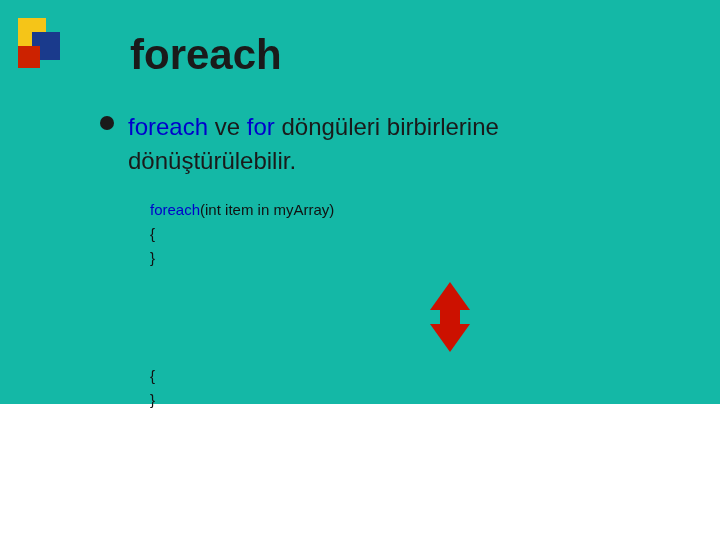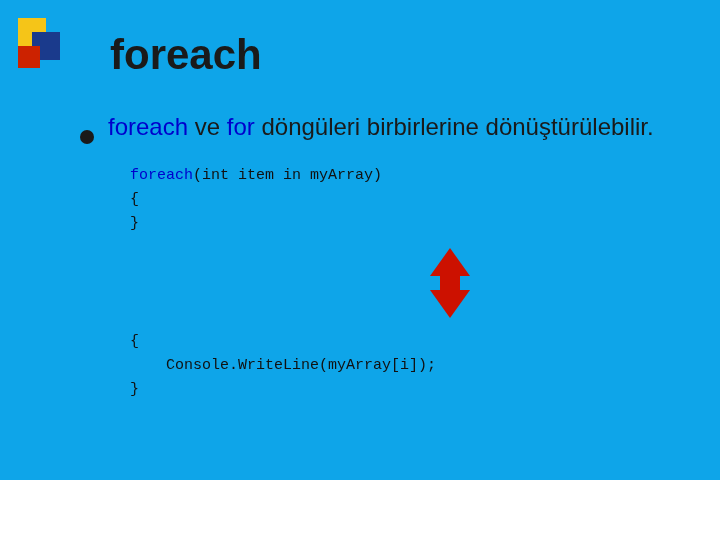--- a/index.html
+++ b/index.html
@@ -11,24 +11,24 @@
     body {
       width: 720px;
       height: 540px;
       background: #ffffff;
       font-family: Arial, sans-serif;
       overflow: hidden;
     }
 
     .slide-container {
       width: 720px;
-      height: 480px;
-      background: #0ea5e9;
+      height: 404px;
+      background: #14b8a6;
       position: relative;
-      padding: 30px 40px;
+      padding: 30px 60px;
     }
 
     
     .deco-squares {
       position: absolute;
       top: 18px;
       left: 18px;
       width: 50px;
       height: 60px;
     }
@@ -72,21 +72,21 @@
     }
 
     
     .bullet-area {
       margin-left: 40px;
       margin-bottom: 20px;
     }
 
     .bullet-row {
       display: flex;
-      align-items: flex-end;
+      align-items: flex-start;
       margin-bottom: 2px;
     }
 
     .bullet-dot {
       width: 14px;
       height: 14px;
       background: #1a1a1a;
       border-radius: 50%;
       margin-top: 6px;
       margin-right: 14px;
@@ -104,21 +104,21 @@
       font-weight: normal;
     }
 
     
     .code-area {
       margin-left: 90px;
       margin-top: 10px;
     }
 
     .code-block {
-      font-family: Liberation Mono, monospace;
+      font-family: Liberation Sans, sans-serif;
       font-size: 15px;
       color: #111111;
       line-height: 1.6;
       background: transparent;
     }
 
     .code-block .kw {
       color: #0000cc;
     }
 
@@ -172,19 +172,18 @@
         <polygon points="30,0 10,28 50,28" fill="#cc1100"></polygon>
 
         <polygon points="30,70 10,42 50,42" fill="#cc1100"></polygon>
 
         <rect x="20" y="26" width="20" height="18" fill="#cc1100"></rect>
       </svg>
     </div>
 
     <div class="code-block">
       <div>{</div>
-      <div>&nbsp;&nbsp;&nbsp;&nbsp;Console.WriteLine(myArray[i]);</div>
       <div>}</div>
     </div>
 
   </div>
 
 </div>
 
 </body></html>

